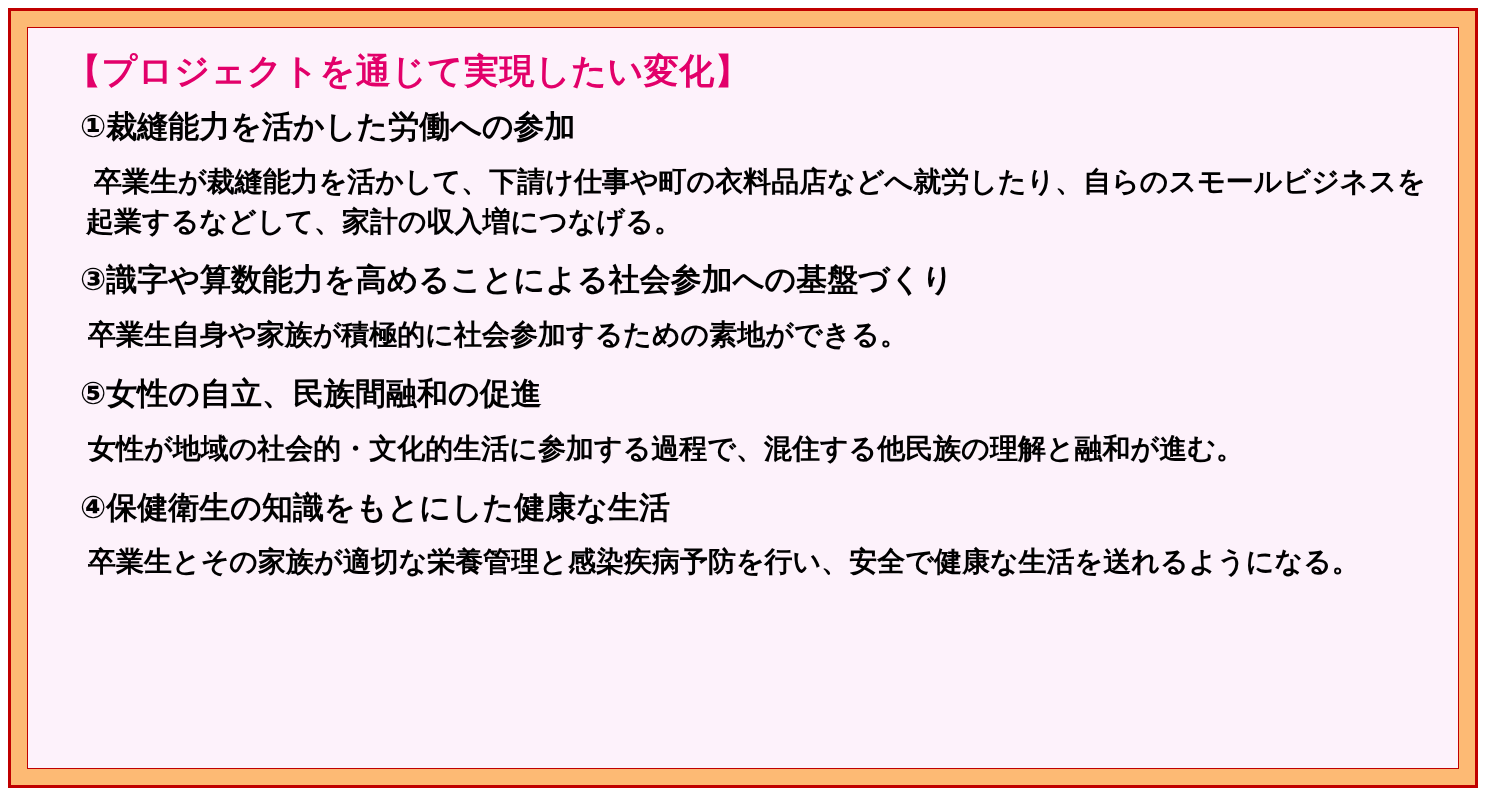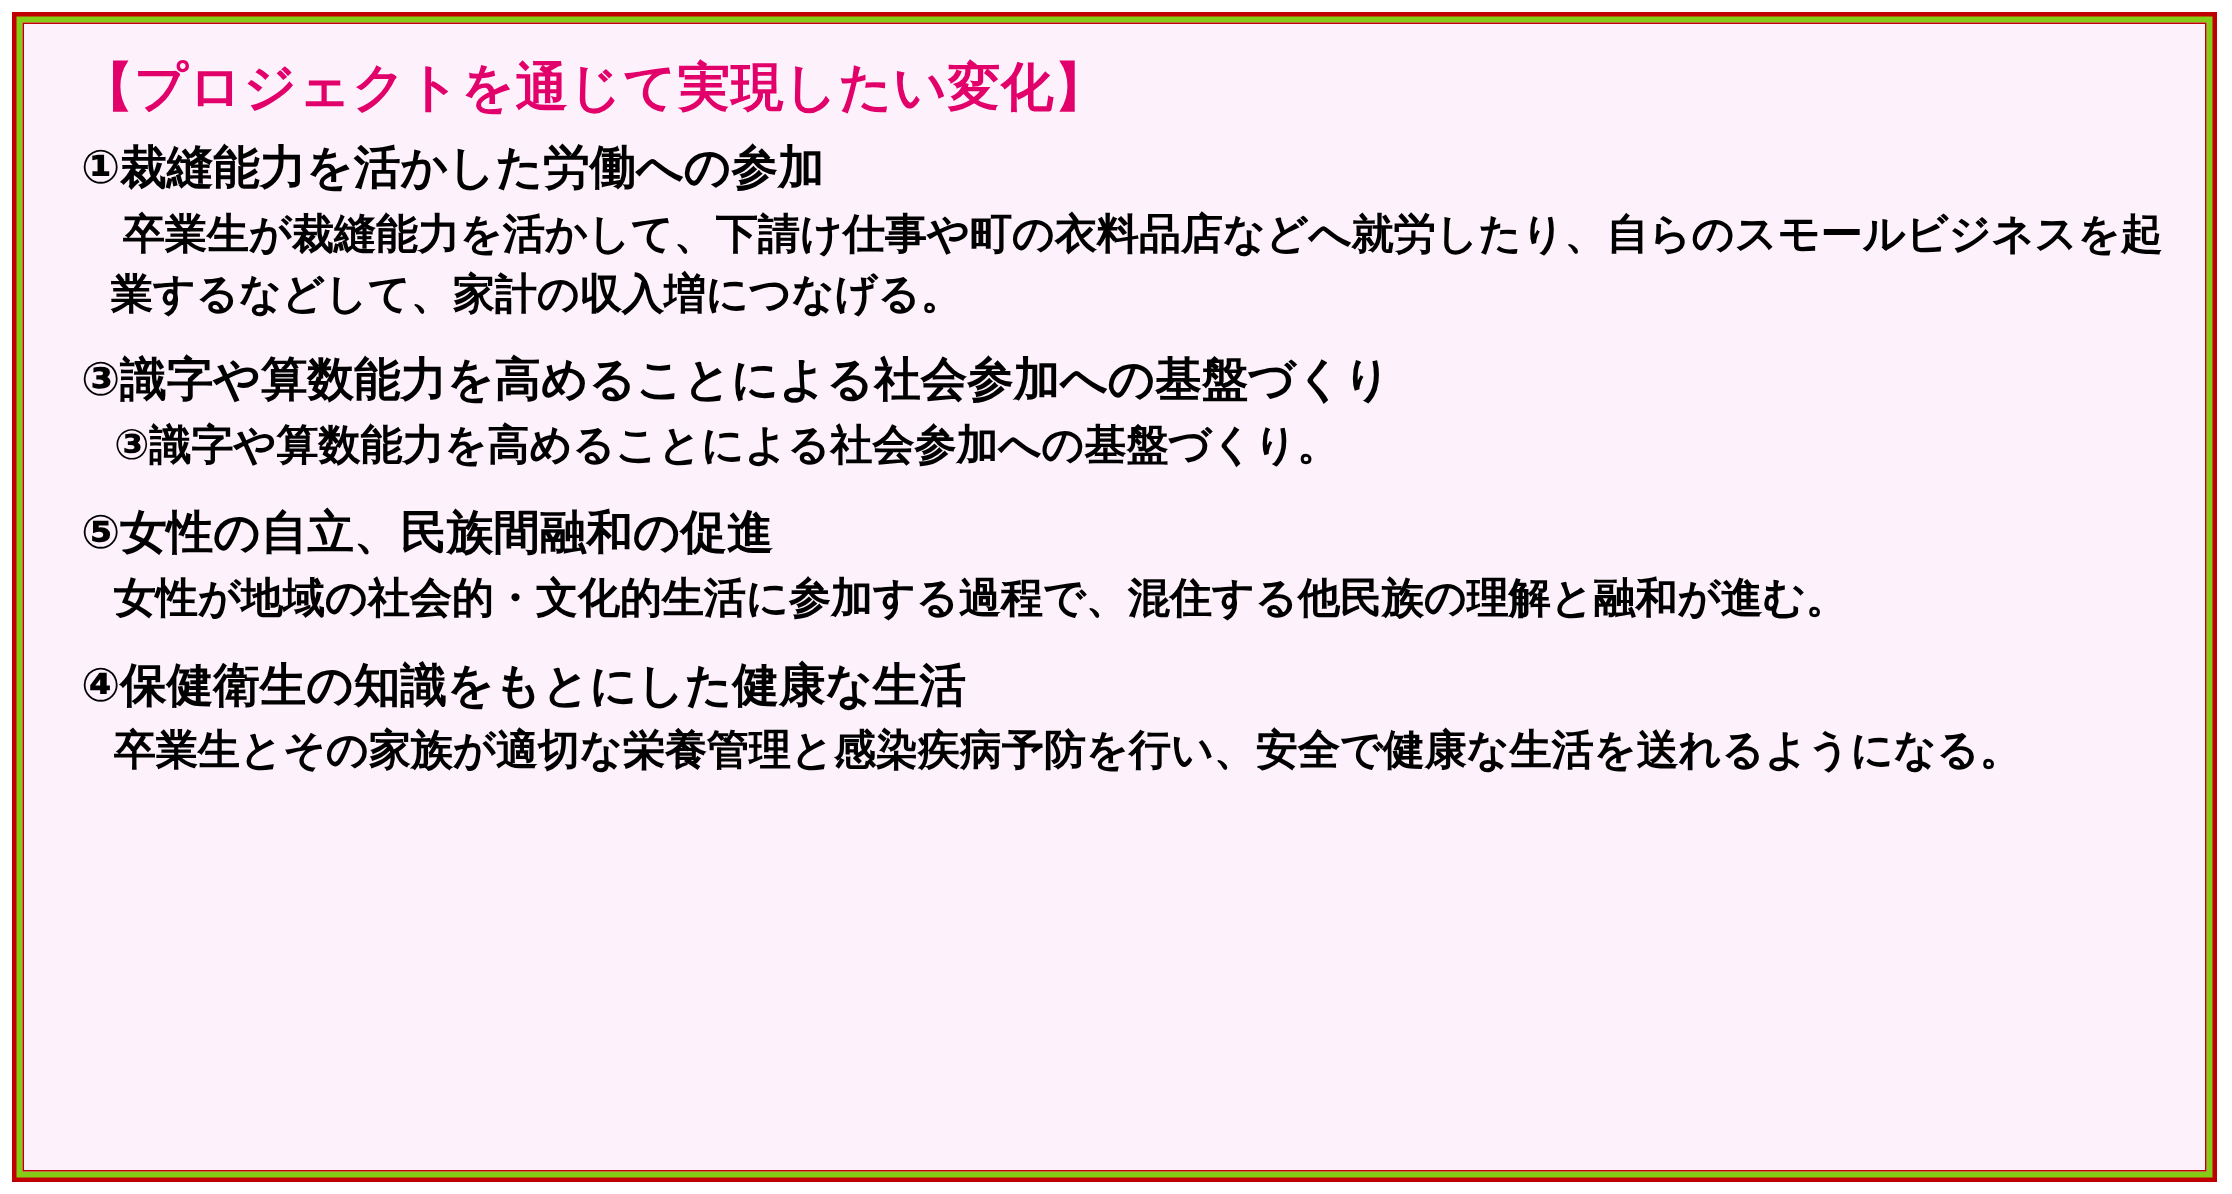--- a/index.html
+++ b/index.html
@@ -18,22 +18,22 @@
     width: 1488px;
     height: 796px;
     background: #ffffff;
     padding: 8px 10px 8px 8px;
   }
   .outer-frame {
     box-sizing: border-box;
     width: 100%;
     height: 100%;
     border: 3px solid #c00000;
-    background: #84cc16;
-    padding: 4px;
+    background: #fdba74;
+    padding: 16px;
   }
   .inner-frame {
     box-sizing: border-box;
     width: 100%;
     height: 100%;
     border: 1.5px solid #c00000;
     background: #fdf2fb;
     padding: 22px 26px 10px 38px;
   }
   .title {
@@ -46,21 +46,21 @@
     white-space: nowrap;
   }
   .item {
     margin-bottom: 4px;
   }
   .item-heading {
     color: #000000;
     font-size: 31px;
     font-weight: bold;
     line-height: 1.35;
-    margin: 0;
+    margin: 14px;
     white-space: nowrap;
   }
   .item-body {
     color: #000000;
     font-size: 28px;
     font-weight: bold;
     line-height: 1.42;
     margin: 2px 0 0 0;
     padding-left: 22px;
     text-indent: 8px;
@@ -85,21 +85,21 @@
       <h1 class="title">【プロジェクトを通じて実現したい変化】</h1>
 
       <div class="item item-1">
         <p class="item-heading">①裁縫能力を活かした労働への参加</p>
         <p class="item-body">卒業生が裁縫能力を活かして、下請け仕事や町の衣料品店などへ就労したり、自らのスモールビジネスを起業するなどして、家計の収入増につなげる。</p>
       </div>
 
 
       <div class="item item-3">
         <p class="item-heading">③識字や算数能力を高めることによる社会参加への基盤づくり</p>
-        <p class="item-body">③識字や算数能力を高めることによる社会参加への基盤づくり。</p>
+        <p class="item-body">卒業生自身や家族が積極的に社会参加するための素地ができる。</p>
       </div>
 
       <div class="item item-5">
         <p class="item-heading">⑤女性の自立、民族間融和の促進</p>
         <p class="item-body">女性が地域の社会的・文化的生活に参加する過程で、混住する他民族の理解と融和が進む。</p>
       </div>
 
       <div class="item item-4">
         <p class="item-heading">④保健衛生の知識をもとにした健康な生活</p>
         <p class="item-body">卒業生とその家族が適切な栄養管理と感染疾病予防を行い、安全で健康な生活を送れるようになる。</p>

